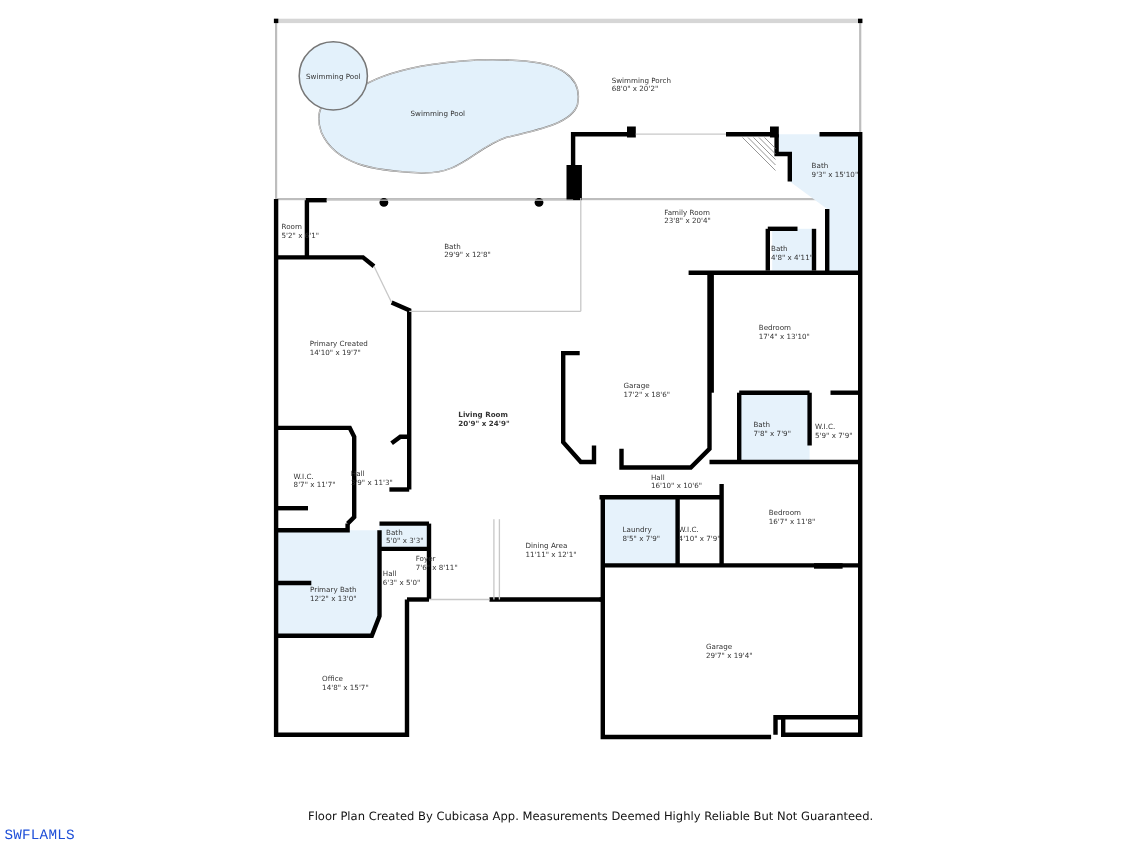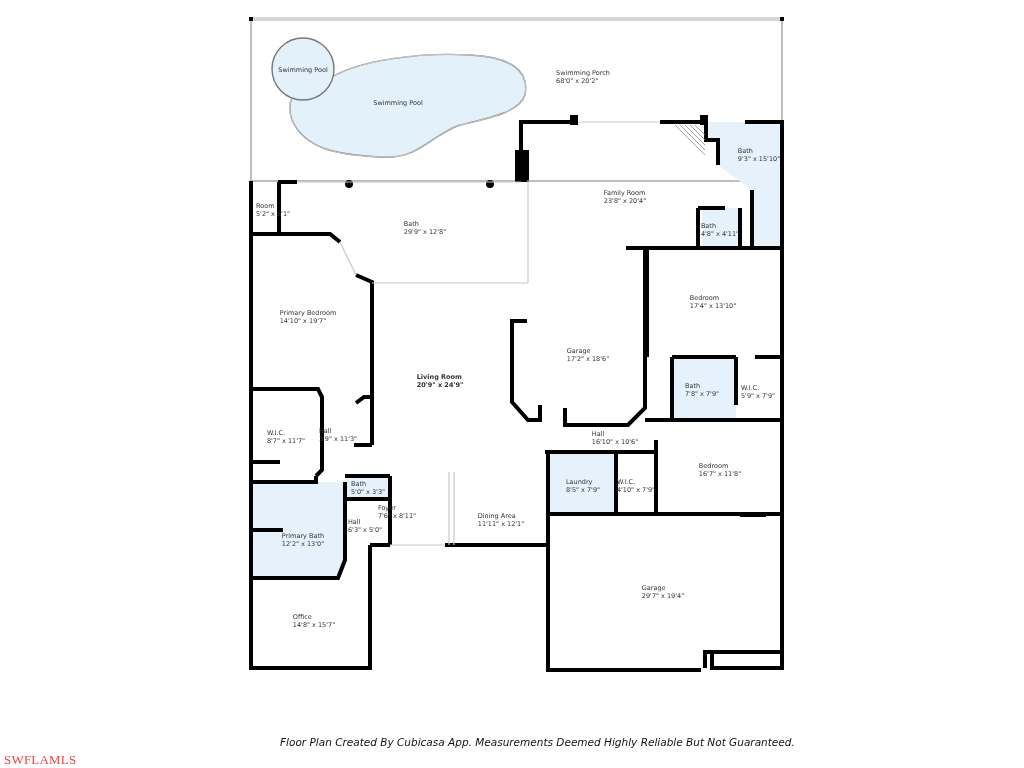--- a/index.html
+++ b/index.html
@@ -1,22 +1,22 @@
 <!DOCTYPE html>
 <html><head>
 <meta charset="utf-8">
 <style>
   html,body{margin:0;padding:0;background:#ffffff;}
   body{width:1024px;height:768px;position:relative;overflow:hidden;font-family:"DejaVu Sans","Liberation Sans",sans-serif;}
   #plan{position:absolute;left:0;top:0;width:1024px;height:768px;}
   .lbl{position:absolute;text-align:left;font-size:6.5px;line-height:8px;color:#333;white-space:nowrap;transform:translateX(-50%);}
   .lbl .n{display:block;}
   .lbl .d{display:block;}
-  #disclaimer{position:absolute;left:280px;top:736px;font-size:10.5px;color:#111;font-family:"DejaVu Sans",sans-serif;white-space:nowrap;font-style:italic;}
-  #watermark{position:absolute;left:4px;top:752px;font-size:13px;color:#ef4444;letter-spacing:0.2px;font-family:Liberation Serif, serif;}
+  #disclaimer{position:absolute;left:280px;top:736px;font-size:10.5px;color:#111;font-family:"DejaVu Sans",sans-serif;white-space:nowrap;}
+  #watermark{position:absolute;left:4px;top:752px;font-size:13px;color:#1d4ed8;letter-spacing:0.2px;font-family:Liberation Mono, monospace;}
 </style>
 </head>
 <body>
 
 <svg id="plan" viewBox="0 0 1024 768" xmlns="http://www.w3.org/2000/svg">
 
   <g fill="none" stroke="#bdbdbd" stroke-width="2">
     <rect x="251" y="19" width="531" height="162"></rect>
   </g>
   <rect x="249" y="17" width="535" height="4" fill="#d6d6d6"></rect>
@@ -144,21 +144,21 @@
 </div>
 <div class="lbl" style="left:759px;top:147px;">
   <span class="n">Bath</span>
   <span class="d">9'3" x 15'10"</span>
 </div>
 <div class="lbl" style="left:720px;top:222px;">
   <span class="n">Bath</span>
   <span class="d">4'8" x 4'11"</span>
 </div>
 <div class="lbl" style="left:308px;top:309px;">
-  <span class="n">Primary Bedroom</span>
+  <span class="n">Primary Created</span>
   <span class="d">14'10" x 19'7"</span>
 </div>
 <div class="lbl" style="left:440px;top:373px;font-weight:bold;">
   <span class="n">Living Room</span>
   <span class="d">20'9" x 24'9"</span>
 </div>
 <div class="lbl" style="left:588px;top:347px;">
   <span class="n">Garage</span>
   <span class="d">17'2" x 18'6"</span>
 </div>
@@ -195,21 +195,21 @@
   <span class="d">12'2" x 13'0"</span>
 </div>
 <div class="lbl" style="left:365px;top:518px;">
   <span class="n">Hall</span>
   <span class="d">6'3" x 5'0"</span>
 </div>
 <div class="lbl" style="left:397px;top:504px;">
   <span class="n">Foyer</span>
   <span class="d">7'6" x 8'11"</span>
 </div>
-<div class="lbl" style="left:501px;top:492px;margin-top:20px;">
+<div class="lbl" style="left:501px;top:492px;">
   <span class="n">Dining Area</span>
   <span class="d">11'11" x 12'1"</span>
 </div>
 <div class="lbl" style="left:583px;top:478px;">
   <span class="n">Laundry</span>
   <span class="d">8'5" x 7'9"</span>
 </div>
 <div class="lbl" style="left:636px;top:478px;">
   <span class="n">W.I.C.</span>
   <span class="d">4'10" x 7'9"</span>

